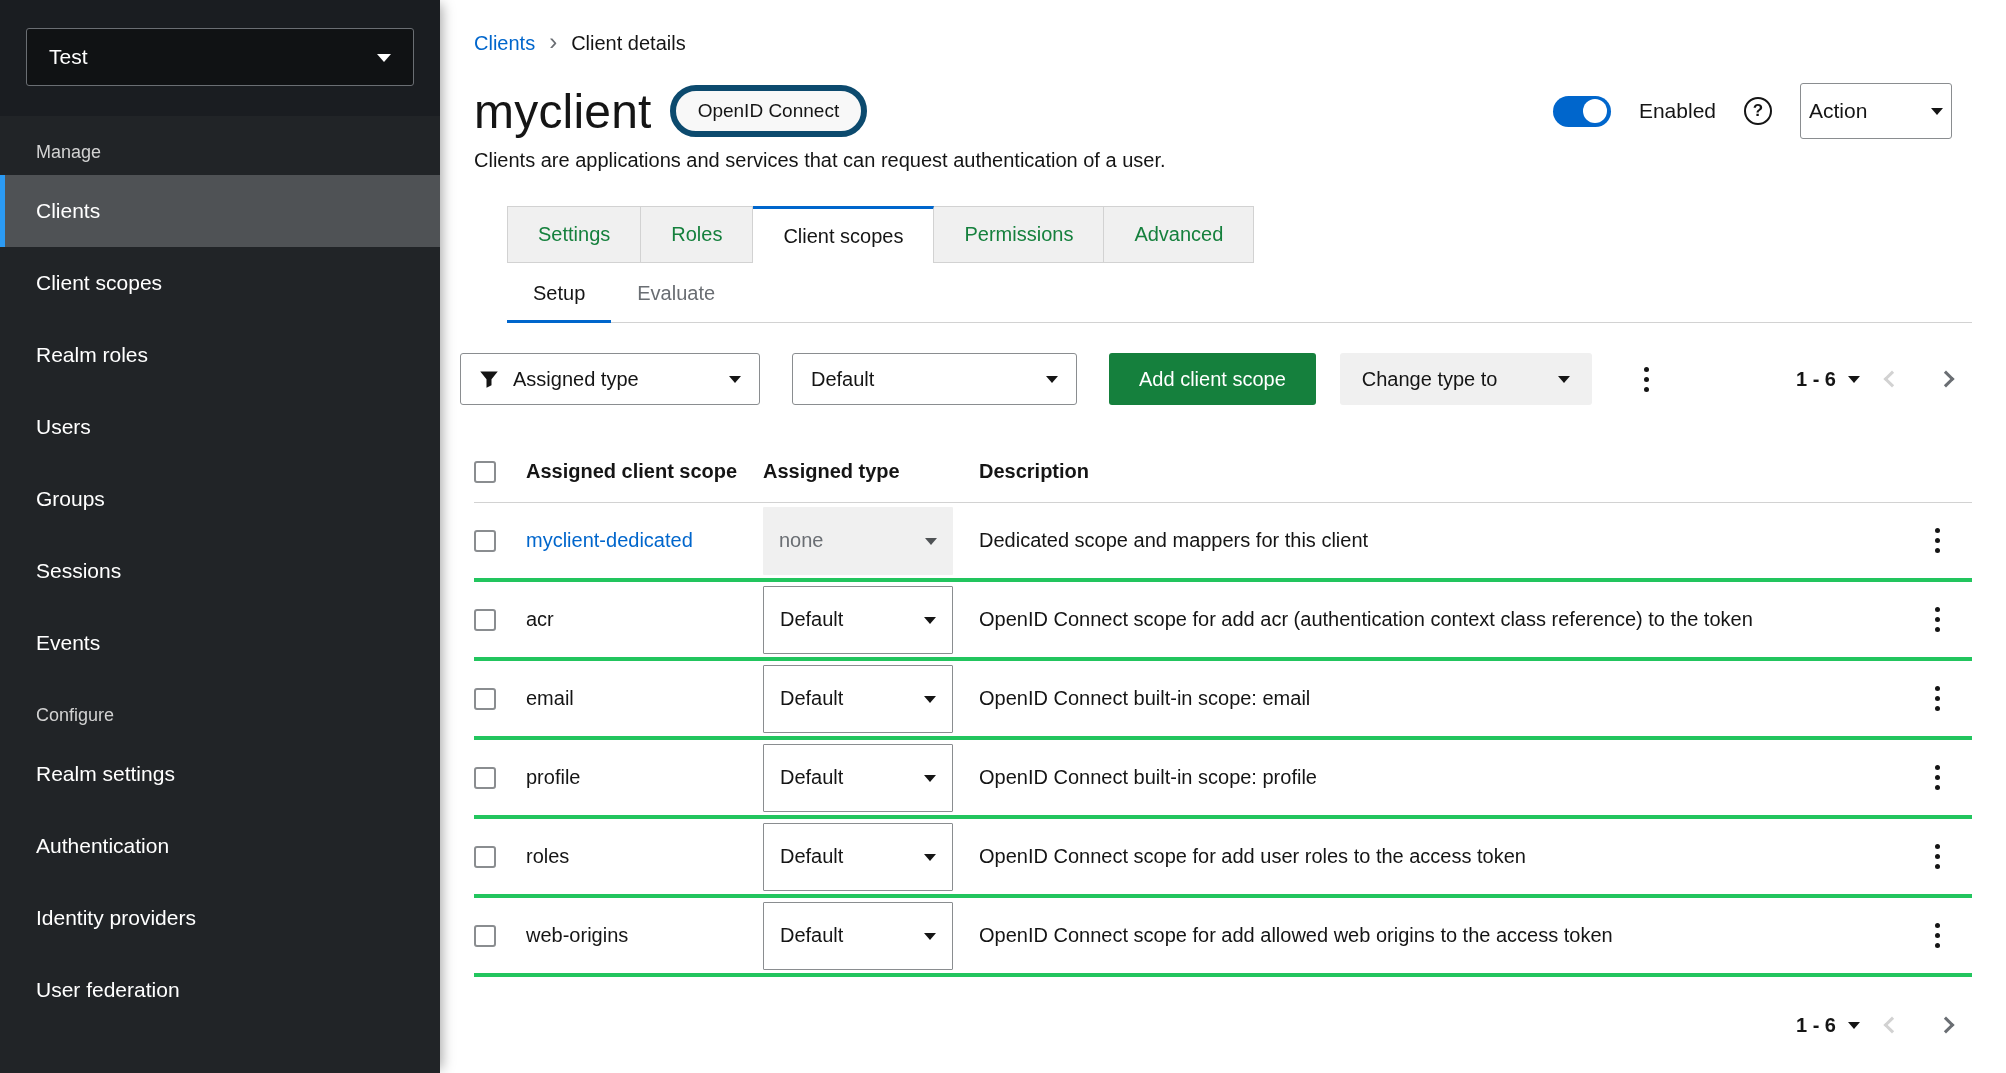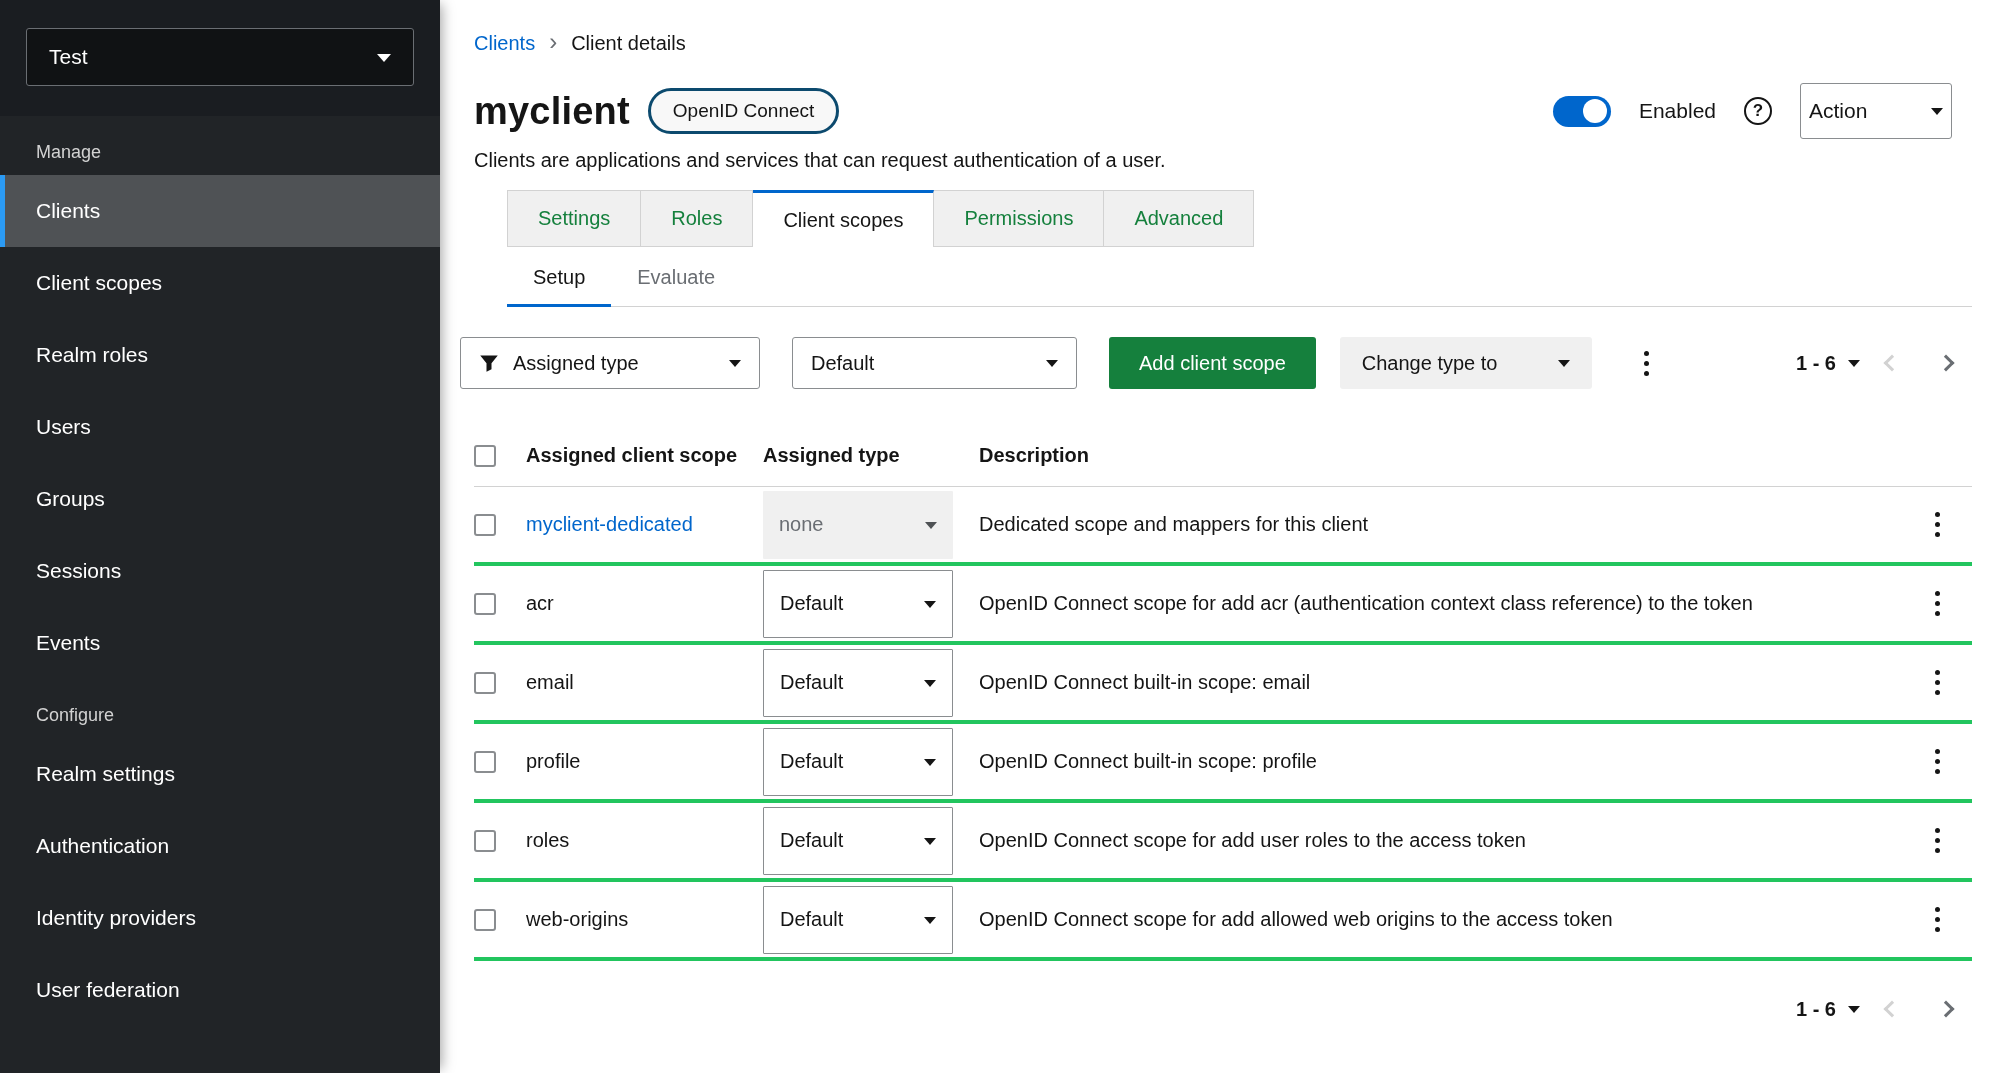--- a/index.html
+++ b/index.html
@@ -25,36 +25,36 @@
   .nav-item.active { background:#4f5255; border-left:5px solid #2b9af3; padding-left:31px; }
 
   
   .main { flex:1; padding:30px 34px 0 34px; background:#fff; }
 
   .breadcrumb { display:flex; align-items:center; gap:14px; font-size:20px; margin-bottom:26px; }
   .crumb-link { color:#0066cc; cursor:pointer; }
   .crumb-sep { color:#6a6e73; font-size:24px; line-height:1; padding-bottom:3px; }
 
   .title-row { display:flex; align-items:center; margin-bottom:10px; padding-right:20px; }
-  .page-title { font-size:38px; font-weight:700; letter-spacing:.2px; }
-  .badge { margin-left:18px; background:#f8f8f8; border:3px solid #0c4a6e; border-radius:26px;
+  .page-title { font-size:48px; font-weight:400; letter-spacing:.2px; }
+  .badge { margin-left:18px; background:#f8f8f8; border:6px solid #0c4a6e; border-radius:26px;
            padding:9px 22px; font-size:19px; color:#151515; }
   .header-controls { margin-left:auto; display:flex; align-items:center; gap:28px; }
   .switch { width:58px; height:31px; border-radius:16px; background:#0066cc; position:relative; cursor:pointer; border:none; }
   .switch-knob { position:absolute; right:4px; top:3px; width:24px; height:24px; border-radius:50%; background:#fff; }
   .enabled-label { font-size:21px; }
   .help-icon { width:28px; height:28px; border-radius:50%; border:2.5px solid #151515;
                display:flex; align-items:center; justify-content:center;
                font-size:17px; font-weight:700; cursor:pointer; background:#fff; color:#151515; }
   .action-btn { height:56px; min-width:152px; background:#fff; border:1px solid #8a8d90; border-radius:3px;
                 display:flex; align-items:center; justify-content:space-between; padding:0 8px;
                 font-size:21px; gap:18px; cursor:pointer; color:#151515; }
   .caret { width:0; height:0; border:6px solid transparent; border-top:7px solid #151515; margin-top:7px; }
 
-  .description { font-size:20px; margin-bottom:18px; }
+  .description { font-size:20px; margin-bottom:34px; }
 
   .tabs { display:flex; margin-left:33px; }
   .tab { height:57px; display:flex; align-items:center; padding:0 30px; background:#f0f0f0;
          border:1px solid #d2d2d2; border-left:none; color:#15803d; font-size:20px; cursor:pointer; }
   .tab:first-child { border-left:1px solid #d2d2d2; }
   .tab.active { background:#fff; color:#151515; border-top:3px solid #0066cc; border-bottom:none; }
 
   .subtabs { display:flex; margin-left:33px; border-bottom:1px solid #d2d2d2; }
   .subtab { padding:19px 26px 15px; font-size:20px; color:#6a6e73; cursor:pointer;
             border-bottom:3px solid transparent; margin-bottom:-1px; }

